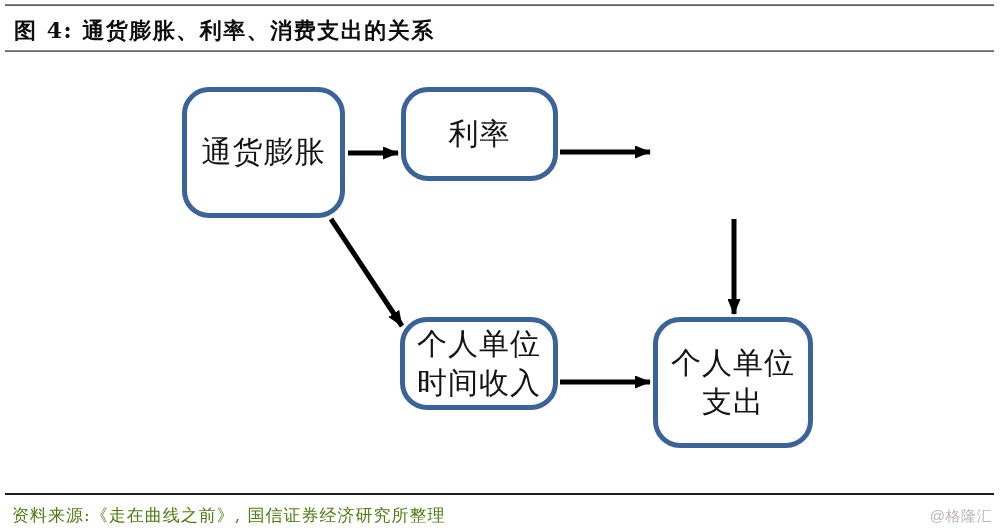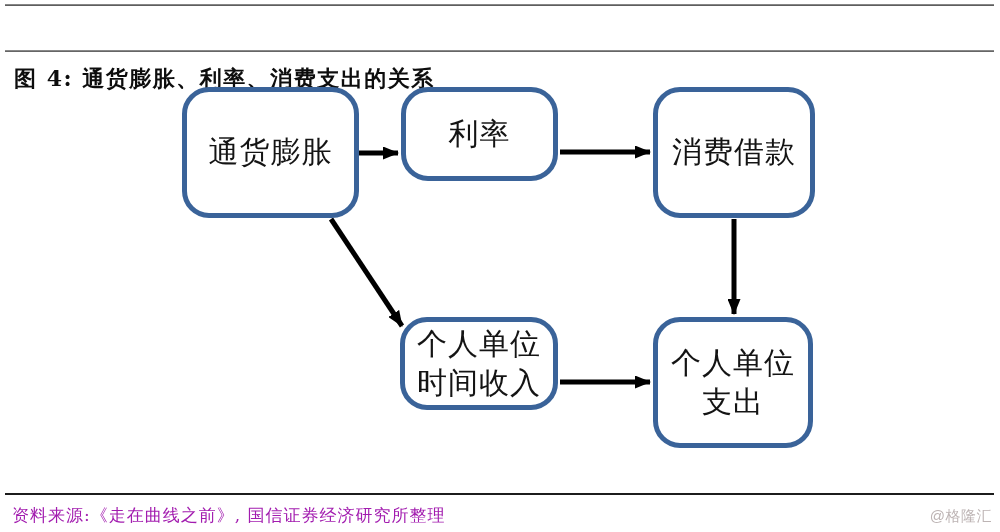--- a/index.html
+++ b/index.html
@@ -8,47 +8,47 @@
 
   .rule { position: absolute; left: 5px; right: 6px; }
   .rule-top { top: 4px; height: 2px; background: linear-gradient(#9a9a9a, #4a4a4a); }
   .rule-title { top: 50px; height: 2px; background: linear-gradient(#9a9a9a, #555555); }
   .rule-footer { top: 493px; height: 2px; background: #1c1c1c; }
 
   .page-title {
     position: absolute; left: 14px; top: 16px;
     font-family: "DejaVu Serif", serif;
     font-weight: bold; font-size: 22px; color: #0d0d0d;
-    letter-spacing: 1.5px; white-space: nowrap; margin-top: 48px;
+    letter-spacing: 1.5px; white-space: nowrap;
   }
 
   .diagram { position: absolute; left: 0; top: 56px; width: 1000px; height: 430px; }
   .arrow-layer { position: absolute; left: 0; top: 0; width: 1000px; height: 430px; }
 
   .node {
     position: absolute;
     background: #ffffff;
     border: 5px solid #3a6399;
     border-radius: 27px;
     display: flex; align-items: center; justify-content: center;
     font-size: 30px; line-height: 1.27; color: #141414;
     text-align: center; white-space: pre-line;
     letter-spacing: 1px;
   }
   
-  .node-inflation          { left: 182px; top:  31px; width: 177px; height: 131px; }
+  .node-inflation          { left: 182px; top:  31px; width: 163px; height: 131px; }
   .node-interest-rate      { left: 401px; top:  31px; width: 157px; height: 94px; }
   .node-consumer-borrowing { left: 653px; top:  31px; width: 162px; height: 131px; }
   .node-personal-income    { left: 400px; top: 261px; width: 158px; height: 93px; }
   .node-actual-spending    { left: 653px; top: 261px; width: 160px; height: 131px; }
 
   .footer-source {
     position: absolute; left: 12px; top: 504px;
     font-family: "DejaVu Serif", serif;
-    font-size: 17px; color: #a21caf; letter-spacing: 1px; white-space: nowrap;
+    font-size: 17px; color: #4d7c0f; letter-spacing: 1px; white-space: nowrap;
   }
   .watermark {
     position: absolute; right: 8px; top: 507px;
     font-size: 15px; color: #bdb4b4; letter-spacing: 0.5px;
   }
 </style>
 </head>
 <body>
 
 <div class="rule rule-top"></div>
@@ -67,21 +67,20 @@
     </defs>
     <line x1="348" y1="97" x2="398" y2="97" stroke="#000000" stroke-width="5" marker-end="url(#ah)"></line>
     <line x1="560" y1="96" x2="650" y2="96" stroke="#000000" stroke-width="5" marker-end="url(#ah)"></line>
     <line x1="331" y1="163" x2="402" y2="270" stroke="#000000" stroke-width="5" marker-end="url(#ah)"></line>
     <line x1="734" y1="163" x2="734" y2="258" stroke="#000000" stroke-width="5" marker-end="url(#ah)"></line>
     <line x1="560" y1="326" x2="650" y2="326" stroke="#000000" stroke-width="5" marker-end="url(#ah)"></line>
   </svg>
 
   <div class="node node-inflation">通货膨胀</div>
   <div class="node node-interest-rate">利率</div>
-  <div class="node node-consumer-borrowing">消费借款</div>
   <div class="node node-personal-income">个人单位
 时间收入</div>
   <div class="node node-actual-spending">个人单位
 支出</div>
 
 </div>
 
 <div class="rule rule-footer"></div>
 
 <div class="footer-source">资料来源:《走在曲线之前》, 国信证券经济研究所整理</div>

